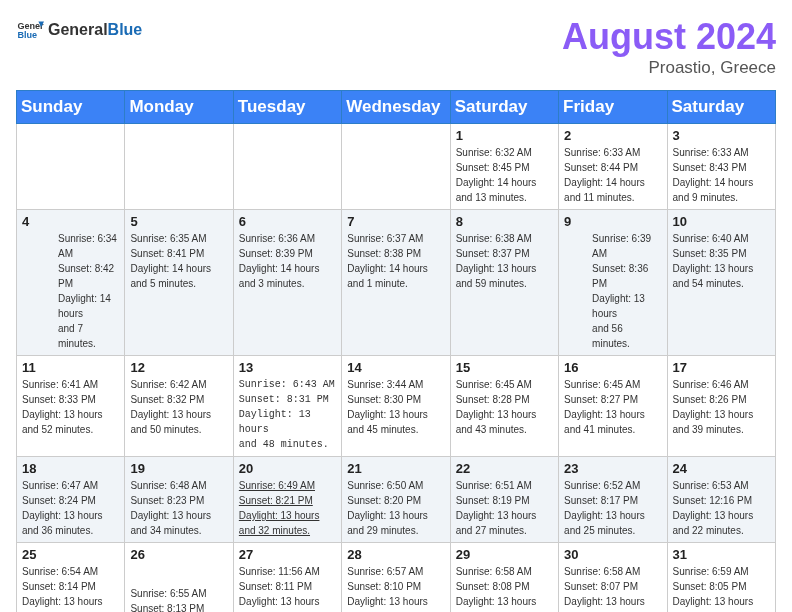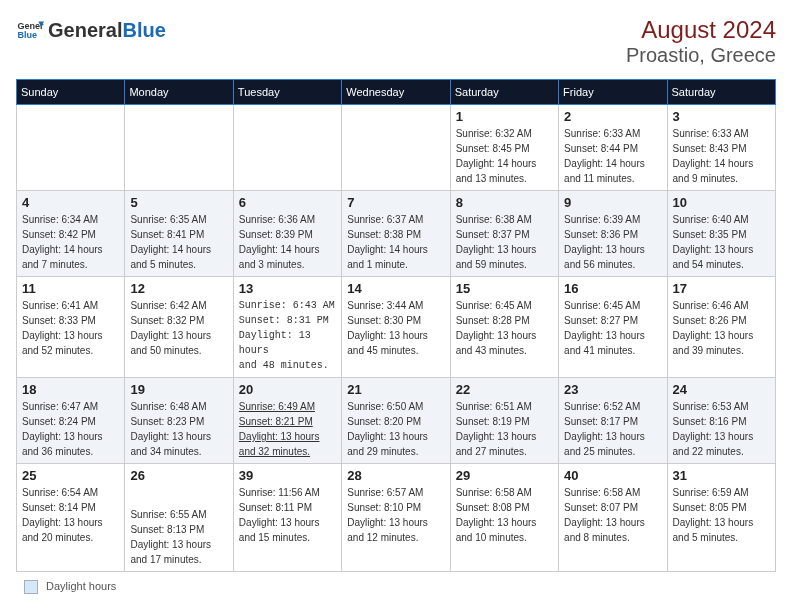--- a/index.html
+++ b/index.html
@@ -15,56 +15,56 @@
       justify-content: space-between;
       align-items: flex-start;
       margin-bottom: 12px;
     }
     .logo {
       display: flex;
       align-items: center;
       gap: 4px;
     }
     .logo-text {
-      font-size: 20px;
+      font-size: 16px;
       font-weight: bold;
       color: #333;
       line-height: 1.1;
     }
     .logo-text span {
       color: #1a6bb5;
     }
     .logo-icon {
       width: 28px;
       height: 28px;
     }
     .title-block {
       text-align: right;
     }
     .month-year {
-      font-size: 24px;
-      font-weight: normal;
-      color: #7f1d1d;
+      font-size: 36px;
+      font-weight: bold;
+      color: #8b5cf6;
     }
     .location {
-      font-size: 20px;
+      font-size: 17px;
       color: #555;
     }
     .calendar {
       width: 100%;
       border-collapse: collapse;
       font-size: 11px;
     }
     .calendar th {
-      background-color: #0f172a;
+      background-color: #3b82f6;
       color: white;
       padding: 6px 4px;
       text-align: left;
-      font-size: 11px;
-      font-weight: normal;
+      font-size: 17px;
+      font-weight: bold;
       border: 1px solid #2d7dc7;
     }
     .calendar td {
       border: 1px solid #ccc;
       vertical-align: top;
       padding: 4px 5px;
       width: 108px;
       min-height: 80px;
     }
     .calendar tr:nth-child(even) td {
@@ -160,21 +160,21 @@
           <div class="day-num">3</div>
           <div class="day-detail" style="white-space: pre-line;">Sunrise: 6:33 AM
 Sunset: 8:43 PM
 Daylight: 14 hours
 and 9 minutes.</div>
         </td>
       </tr>
       <tr>
         <td>
           <div class="day-num">4</div>
-          <div class="day-detail" style="white-space: pre-line;">Sunrise: 6:34 AM
+          <div class="day-detail" style="white-space: pre-line; margin-left: 36px;">Sunrise: 6:34 AM
 Sunset: 8:42 PM
 Daylight: 14 hours
 and 7 minutes.</div>
         </td>
         <td>
           <div class="day-num">5</div>
           <div class="day-detail" style="white-space: pre-line;">Sunrise: 6:35 AM
 Sunset: 8:41 PM
 Daylight: 14 hours
 and 5 minutes.</div>
@@ -195,21 +195,21 @@
         </td>
         <td>
           <div class="day-num">8</div>
           <div class="day-detail" style="white-space: pre-line;">Sunrise: 6:38 AM
 Sunset: 8:37 PM
 Daylight: 13 hours
 and 59 minutes.</div>
         </td>
         <td>
           <div class="day-num">9</div>
-          <div class="day-detail" style="white-space: pre-line;">Sunrise: 6:39 AM
+          <div class="day-detail" style="white-space: pre-line; margin-left: 28px;">Sunrise: 6:39 AM
 Sunset: 8:36 PM
 Daylight: 13 hours
 and 56 minutes.</div>
         </td>
         <td>
           <div class="day-num">10</div>
           <div class="day-detail" style="white-space: pre-line;">Sunrise: 6:40 AM
 Sunset: 8:35 PM
 Daylight: 13 hours
 and 54 minutes.</div>
@@ -305,63 +305,63 @@
         <td>
           <div class="day-num">23</div>
           <div class="day-detail" style="white-space: pre-line;">Sunrise: 6:52 AM
 Sunset: 8:17 PM
 Daylight: 13 hours
 and 25 minutes.</div>
         </td>
         <td>
           <div class="day-num">24</div>
           <div class="day-detail" style="white-space: pre-line;">Sunrise: 6:53 AM
-Sunset: 8:16 PM
+Sunset: 12:16 PM
 Daylight: 13 hours
 and 22 minutes.</div>
         </td>
       </tr>
       <tr>
         <td>
           <div class="day-num">25</div>
           <div class="day-detail" style="white-space: pre-line;">Sunrise: 6:54 AM
 Sunset: 8:14 PM
 Daylight: 13 hours
 and 20 minutes.</div>
         </td>
         <td>
           <div class="day-num">26</div>
           <div class="day-detail" style="white-space: pre-line; margin-top: 24px;">Sunrise: 6:55 AM
 Sunset: 8:13 PM
 Daylight: 13 hours
 and 17 minutes.</div>
         </td>
         <td>
-          <div class="day-num">39</div>
+          <div class="day-num">27</div>
           <div class="day-detail" style="white-space: pre-line;">Sunrise: 11:56 AM
 Sunset: 8:11 PM
 Daylight: 13 hours
 and 15 minutes.</div>
         </td>
         <td>
           <div class="day-num">28</div>
           <div class="day-detail" style="white-space: pre-line;">Sunrise: 6:57 AM
 Sunset: 8:10 PM
 Daylight: 13 hours
 and 12 minutes.</div>
         </td>
         <td>
           <div class="day-num">29</div>
           <div class="day-detail" style="white-space: pre-line;">Sunrise: 6:58 AM
 Sunset: 8:08 PM
 Daylight: 13 hours
 and 10 minutes.</div>
         </td>
         <td>
-          <div class="day-num">40</div>
+          <div class="day-num">30</div>
           <div class="day-detail" style="white-space: pre-line;">Sunrise: 6:58 AM
 Sunset: 8:07 PM
 Daylight: 13 hours
 and 8 minutes.</div>
         </td>
         <td>
           <div class="day-num">31</div>
           <div class="day-detail" style="white-space: pre-line;">Sunrise: 6:59 AM
 Sunset: 8:05 PM
 Daylight: 13 hours

